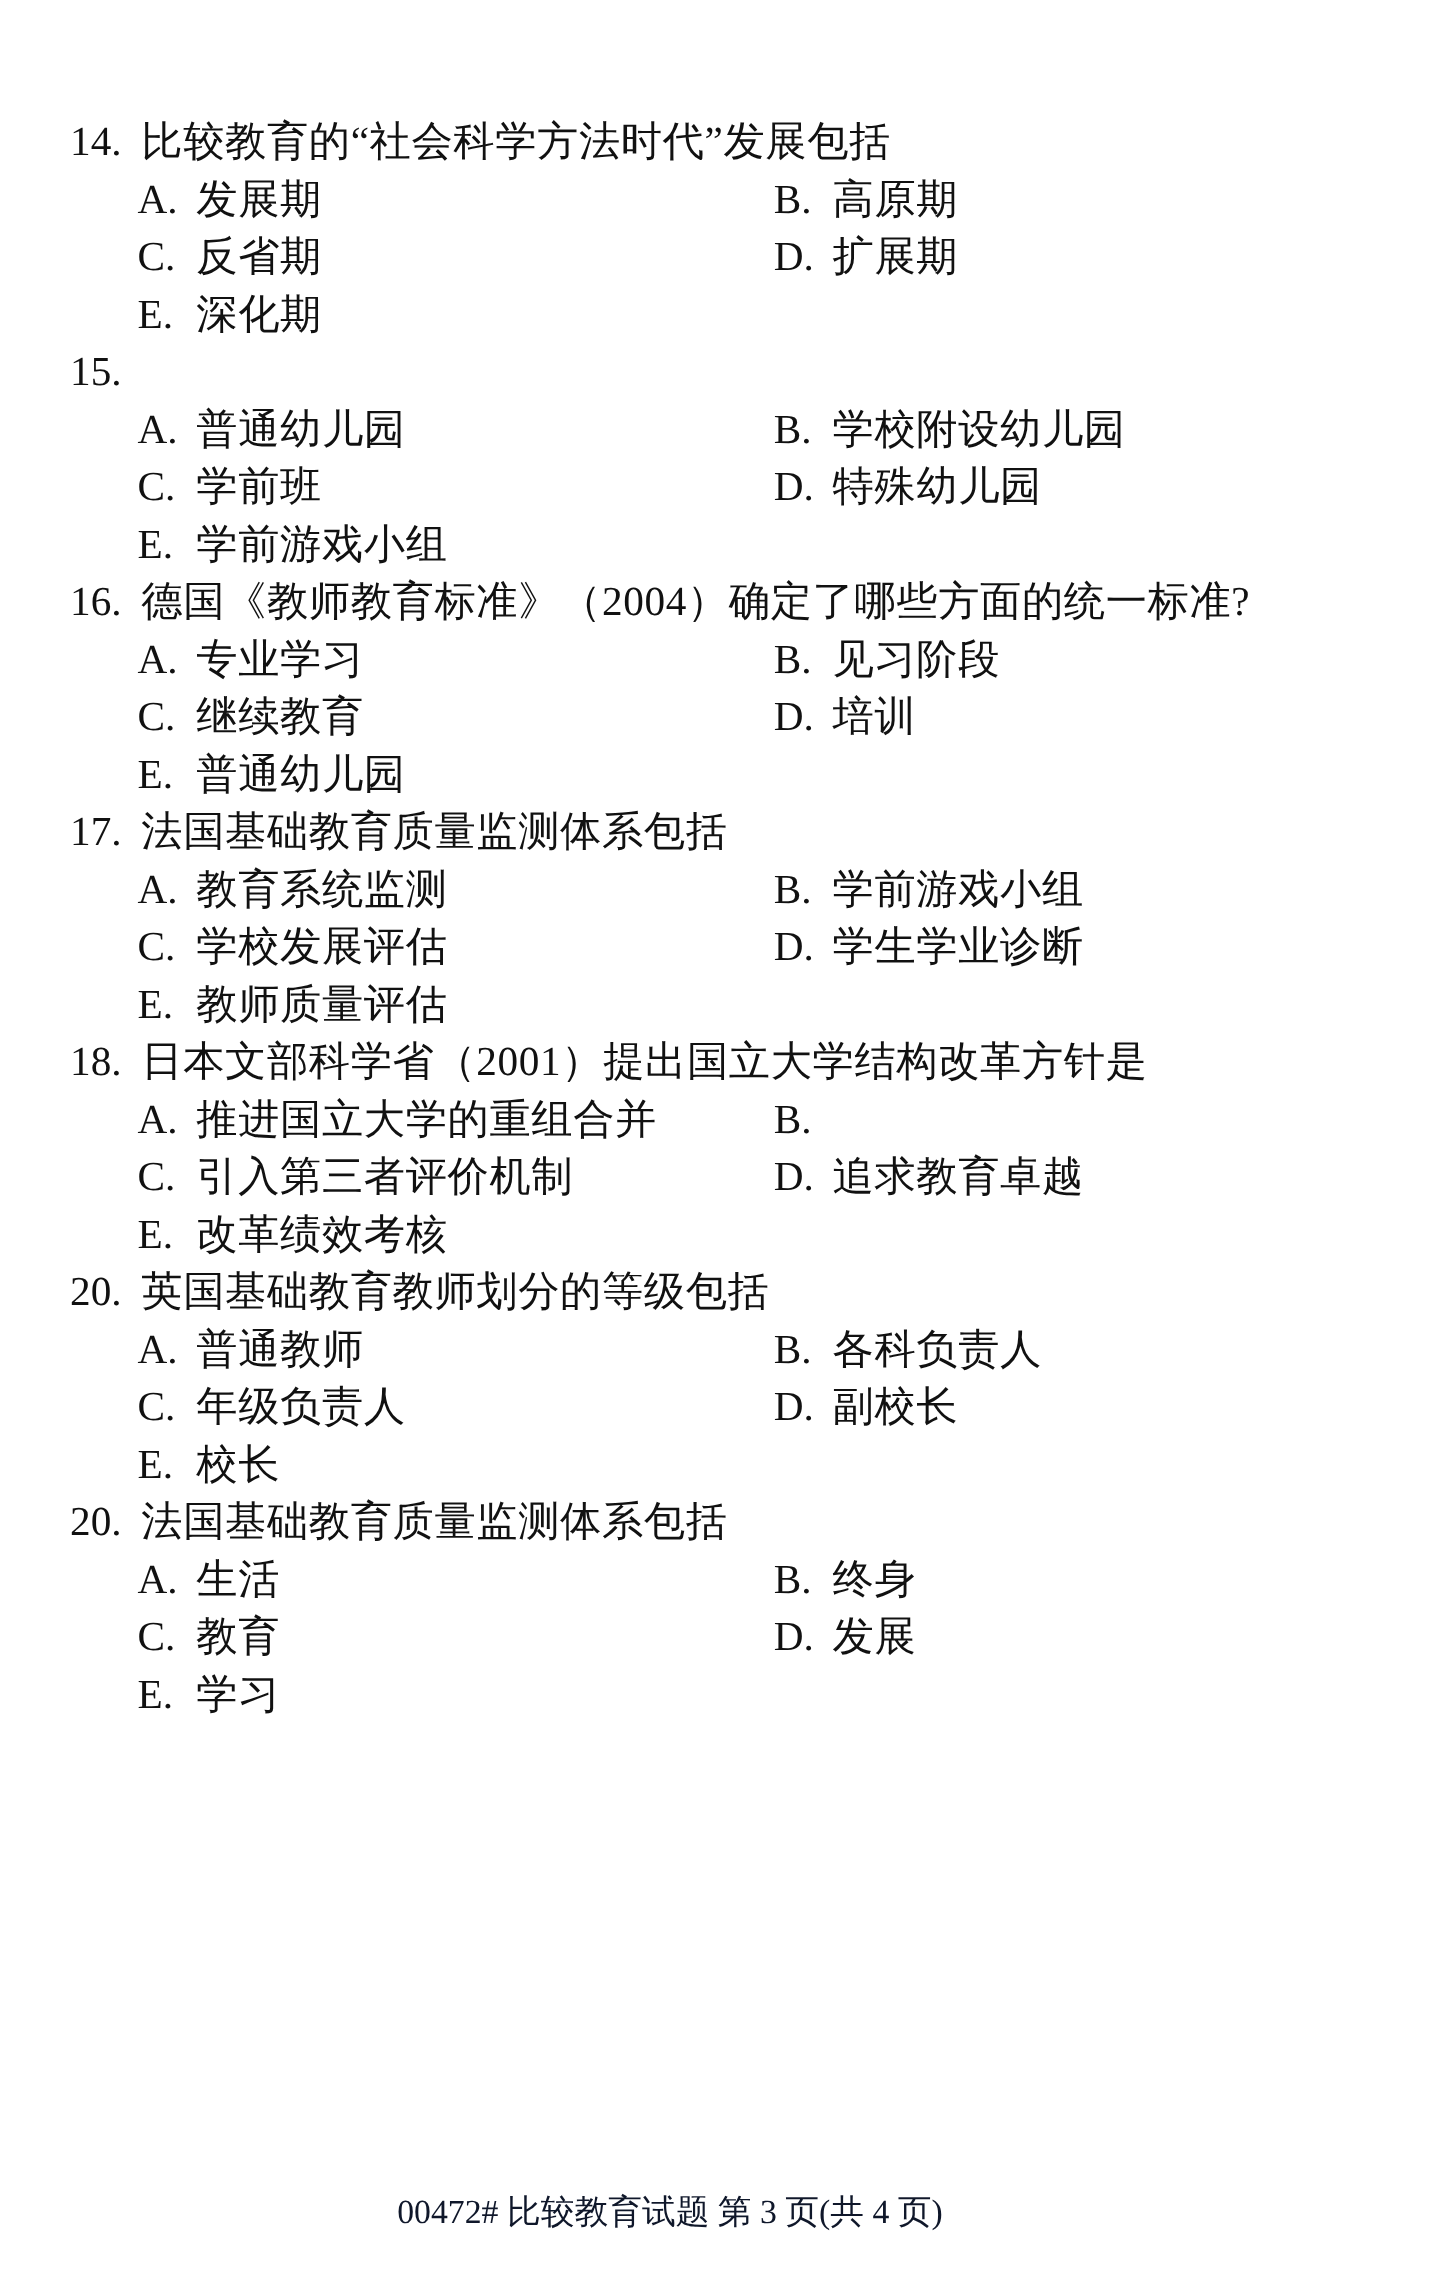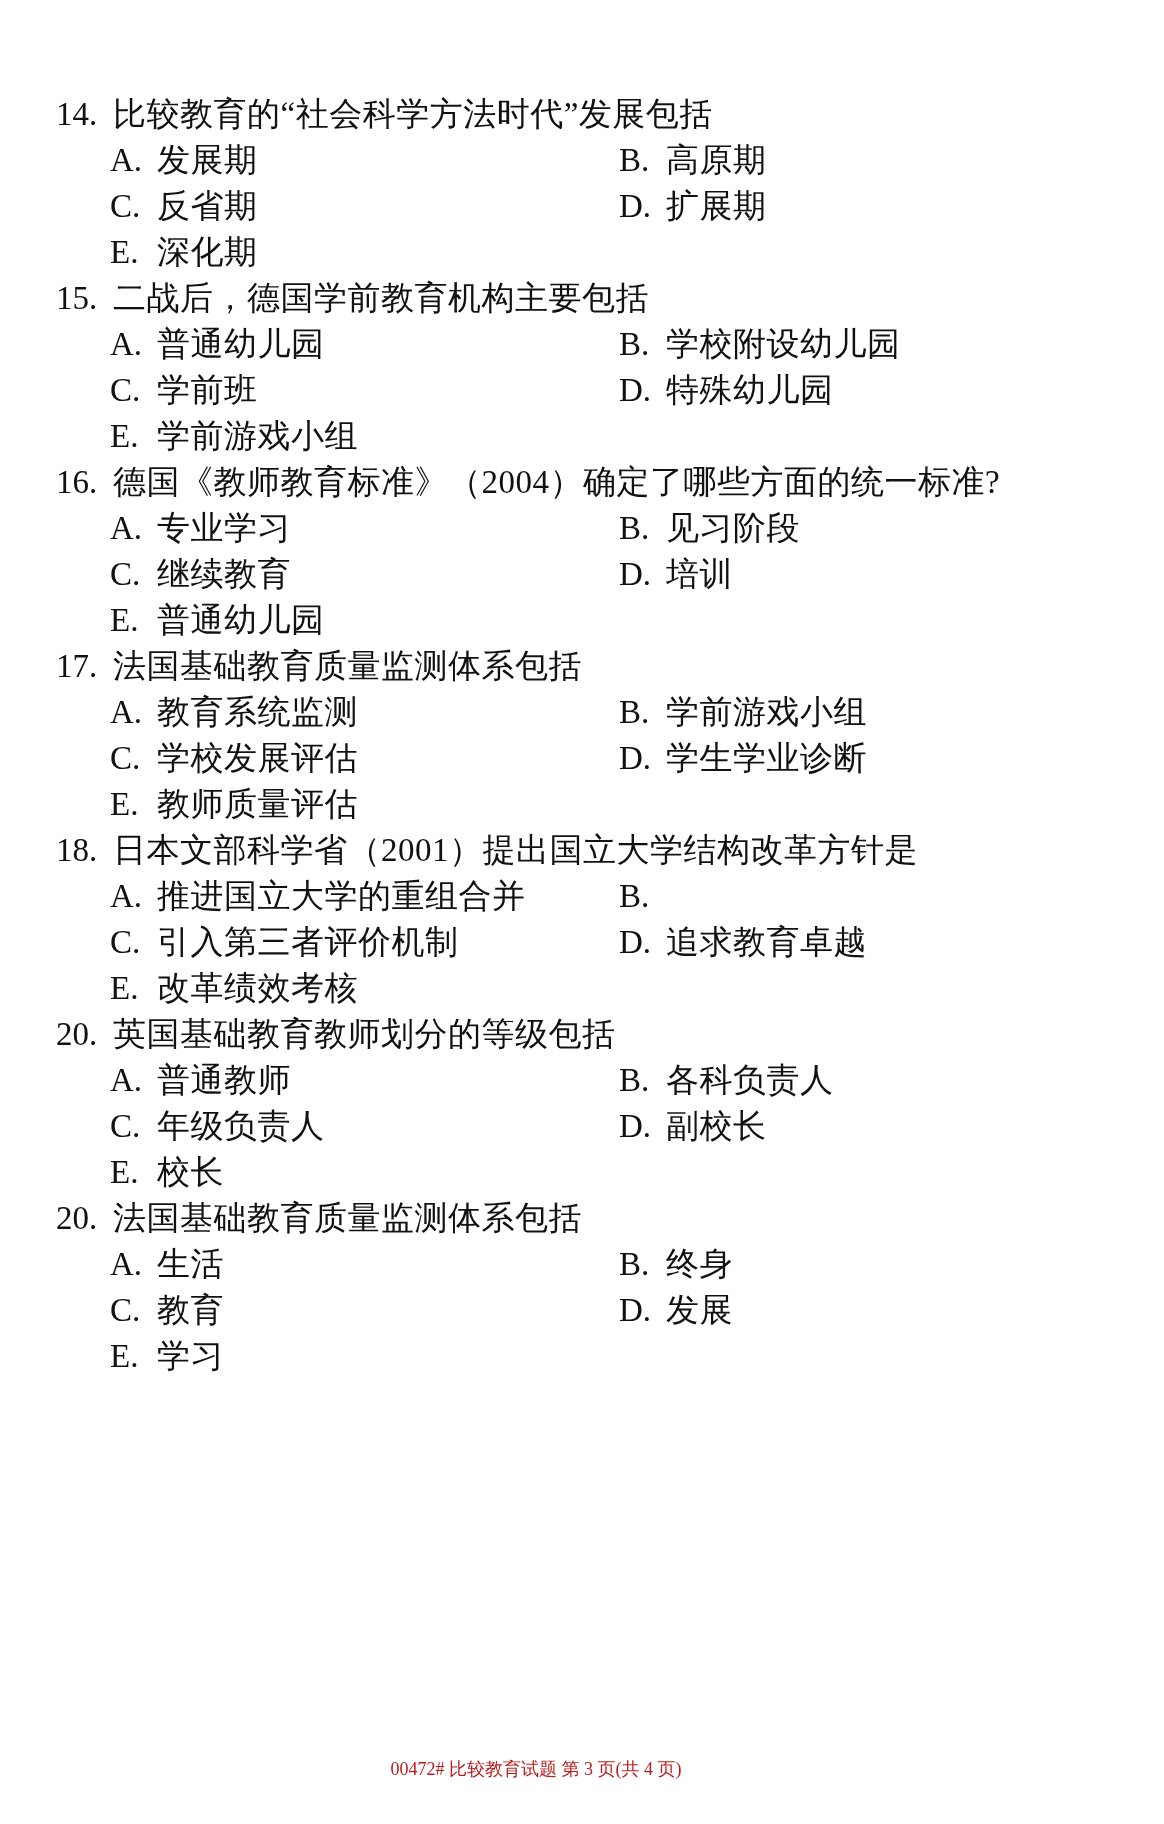--- a/index.html
+++ b/index.html
@@ -58,23 +58,23 @@
   }
   .otext {
     letter-spacing: 0.5px;
   }
   .footer {
     position: absolute;
     top: 1752px;
     left: 0;
     width: 1072px;
     text-align: center;
-    font-size: 18px;
+    font-size: 27px;
     line-height: 34px;
-    color: #b91c1c;
+    color: #0f172a;
   }
 </style>
 </head>
 <body>
 
 <div class="sheet">
   <main class="content">
 
     <section>
       <div class="row">
@@ -105,21 +105,20 @@
         <span class="cell a">
             <span class="olabel">E.</span>
             <span class="otext">深化期</span>
           </span>
       </div>
     </section>
 
     <section>
       <div class="row">
         <span class="qnum">15.</span>
-        <span class="stem">二战后，德国学前教育机构主要包括</span>
       </div>
       <div class="row opts">
         <span class="cell a">
             <span class="olabel">A.</span>
             <span class="otext">普通幼儿园</span>
           </span>
         <span class="cell b">
             <span class="olabel">B.</span>
             <span class="otext">学校附设幼儿园</span>
           </span>

